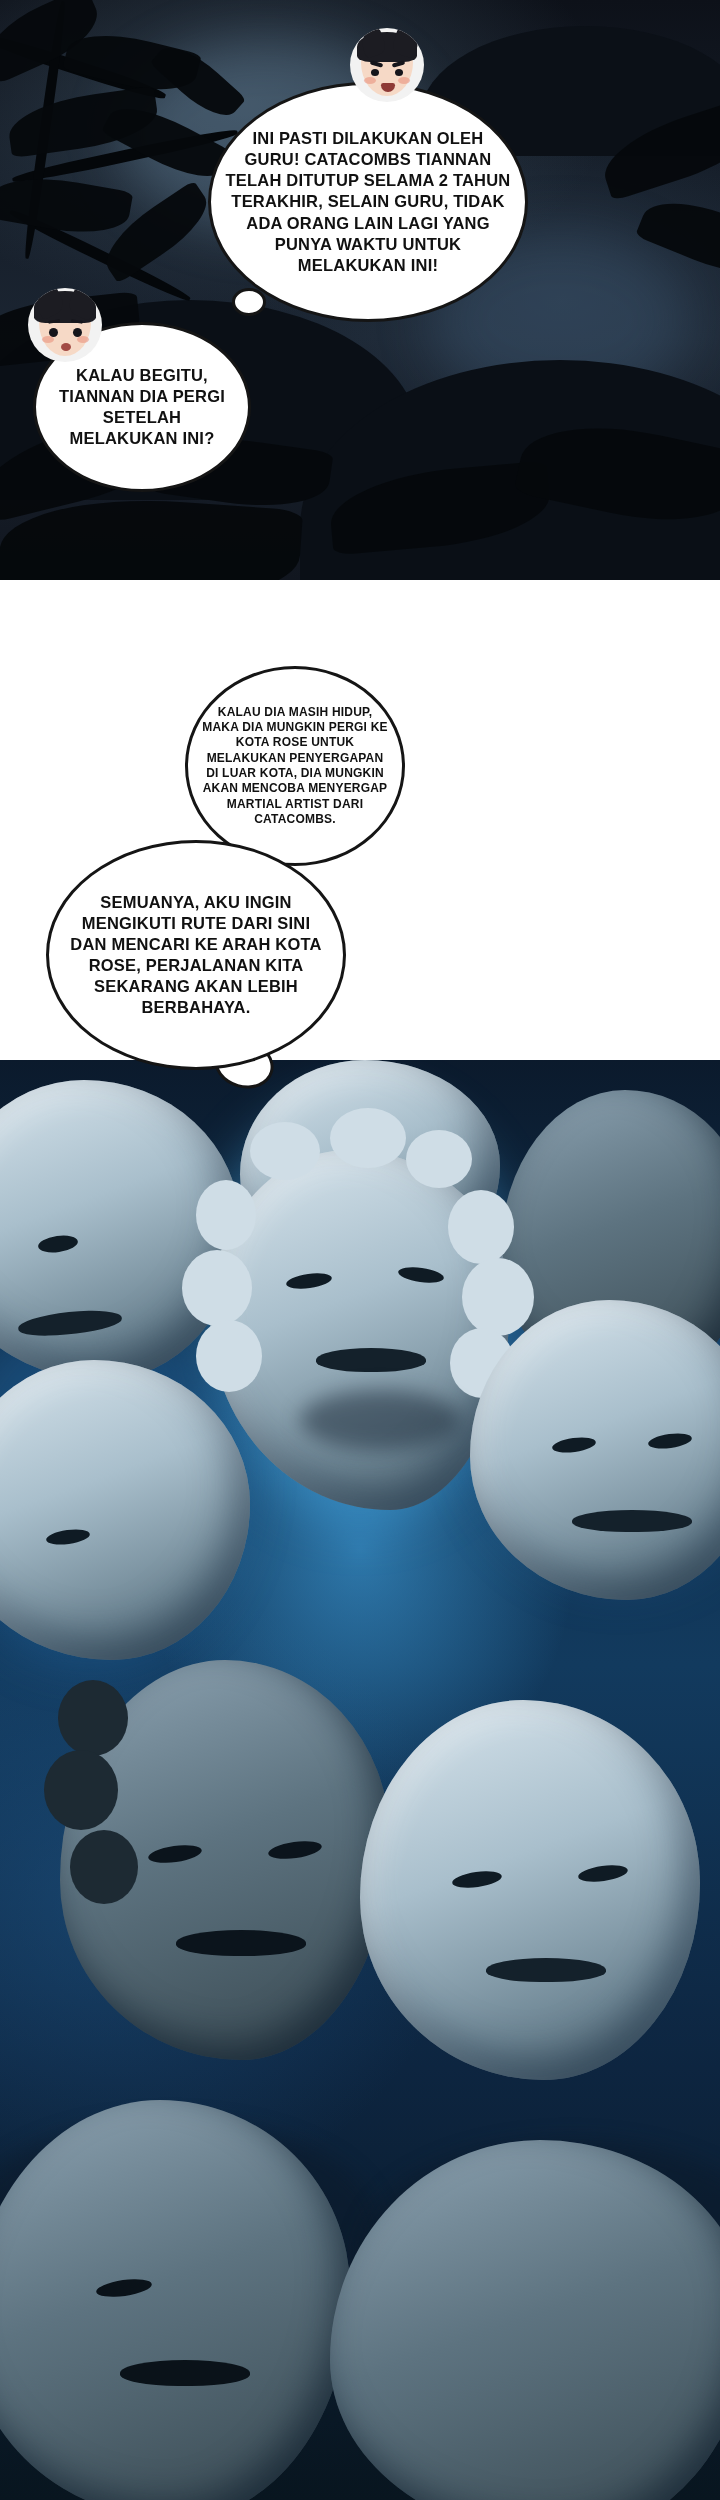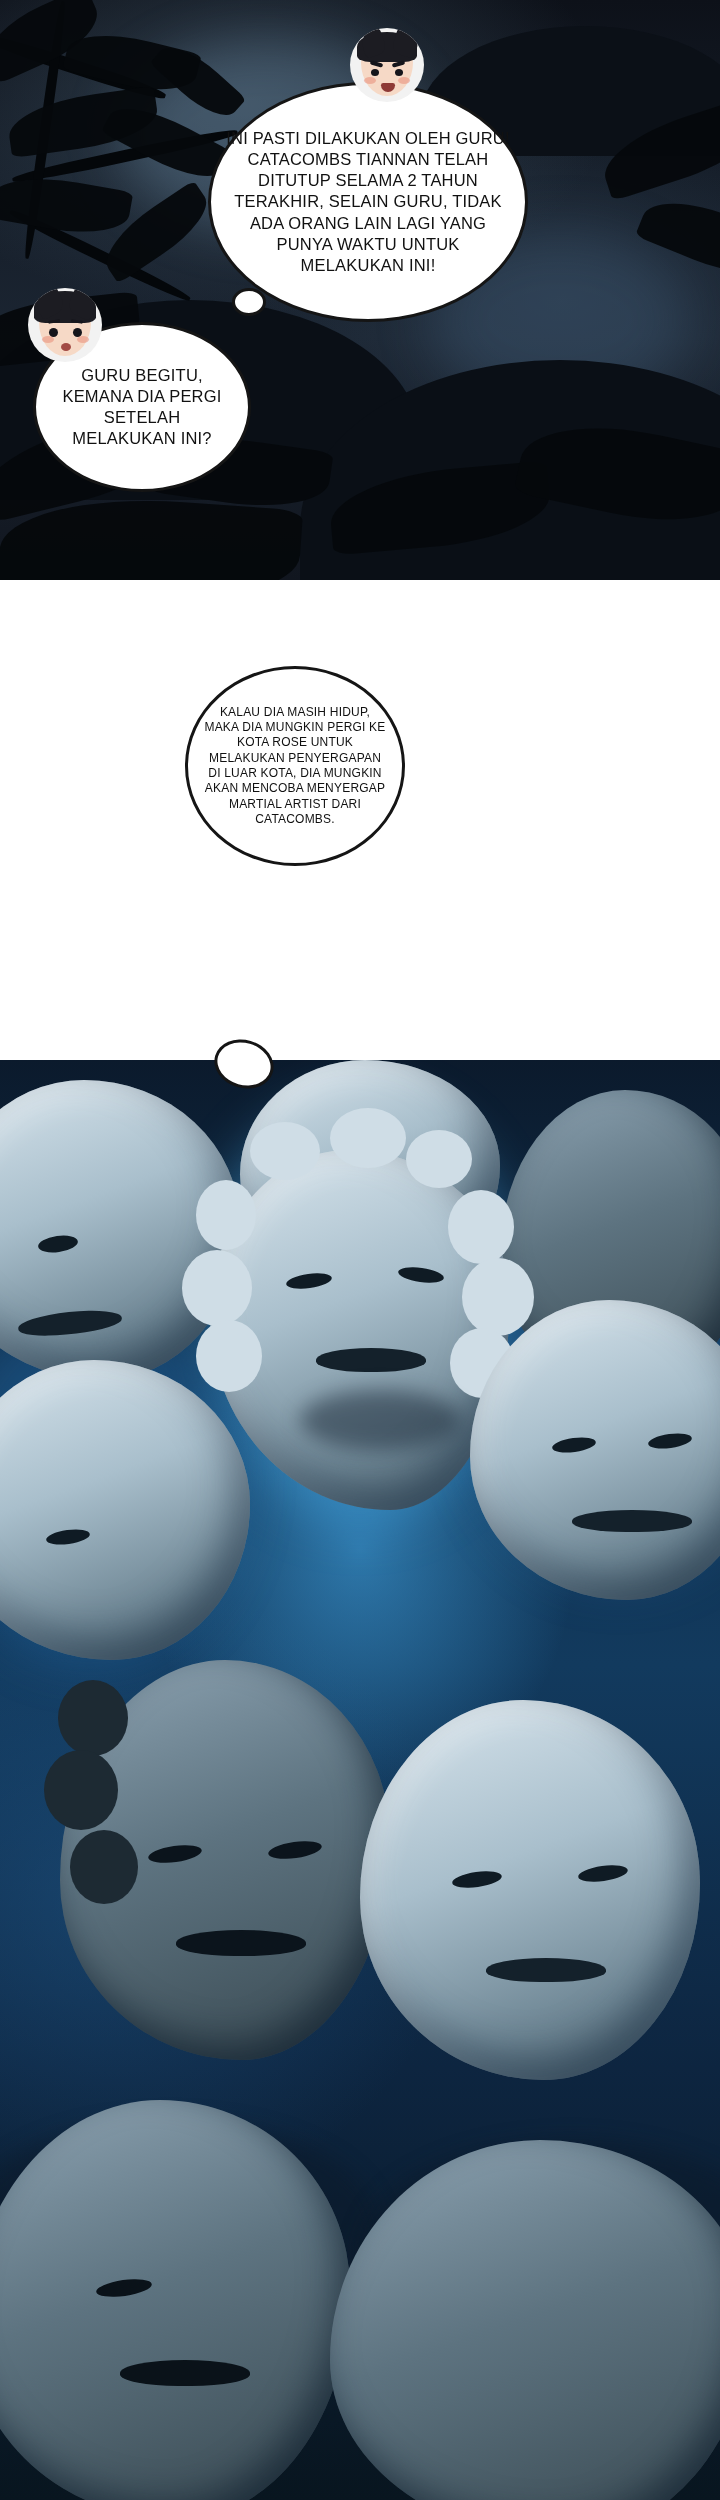--- a/index.html
+++ b/index.html
@@ -120,21 +120,21 @@
     align-items: center;
     justify-content: center;
     text-align: center;
     color: #111111;
     z-index: 20;
   }
   .bubble .txt {
     padding: 0 14px;
     line-height: 1.28;
     letter-spacing: .2px;
-    font-weight: 400;
+    font-weight: 700;
   }
   .tail {
     position: absolute;
     background: #ffffff;
     border: 3px solid #151515;
     border-radius: 50%;
     box-sizing: border-box;
     z-index: 19;
   }
 
@@ -287,31 +287,34 @@
       <div class="brow" style="left:20px; top:32px; width:12px; height:3px; transform:rotate(-8deg);"></div>
       <div class="brow" style="left:43px; top:32px; width:12px; height:3px; transform:rotate(8deg);"></div>
       <div class="eye" style="left:21px; top:40px; width:9px; height:9px;"></div>
       <div class="eye" style="left:45px; top:40px; width:9px; height:9px;"></div>
       <div class="mouth" style="left:33px; top:55px; width:10px; height:8px; background:#a24a44; border-radius:50%;"></div>
       <div class="cheek" style="left:14px; top:48px; width:12px; height:7px;"></div>
       <div class="cheek" style="left:49px; top:48px; width:12px; height:7px;"></div>
     </div>
 
     <div class="bubble" id="bubble-2">
-      <div class="txt">GURU BEGITU, KEMANA DIA PERGI SETELAH MELAKUKAN INI?</div>
+      <div class="txt">KALAU BEGITU, TIANNAN DIA PERGI SETELAH MELAKUKAN INI?</div>
     </div>
   </div>
 
   <div class="panel" id="panel-2"></div>
 
   <div class="bubble" id="bubble-3">
     <div class="txt">KALAU DIA MASIH HIDUP, MAKA DIA MUNGKIN PERGI KE KOTA ROSE UNTUK MELAKUKAN PENYERGAPAN DI LUAR KOTA, DIA MUNGKIN AKAN MENCOBA MENYERGAP MARTIAL ARTIST DARI CATACOMBS.</div>
   </div>
 
   <div class="tail" id="tail-4a"></div>
+  <div class="bubble" id="bubble-4">
+    <div class="txt">SEMUANYA, AKU INGIN MENGIKUTI RUTE DARI SINI DAN MENCARI KE ARAH KOTA ROSE, PERJALANAN KITA SEKARANG AKAN LEBIH BERBAHAYA.</div>
+  </div>
 
   <div class="panel" id="panel-3">
 
     <div class="glow" style="left:200px; top:40px; width:320px; height:420px; background:rgba(80,190,255,.40);"></div>
     <div class="glow" style="left:-60px; top:240px; width:300px; height:360px; background:rgba(40,120,190,.35);"></div>
     <div class="glow" style="left:470px; top:180px; width:300px; height:340px; background:rgba(40,120,190,.30);"></div>
 
     <div class="ice" style="left:-60px; top:20px; width:300px; height:300px;"></div>
     <div class="eye-slit" style="left:38px; top:176px; width:40px; height:16px;"></div>
     <div class="mouth-slit" style="left:18px; top:252px; width:104px; height:22px; transform:rotate(-6deg);"></div>

